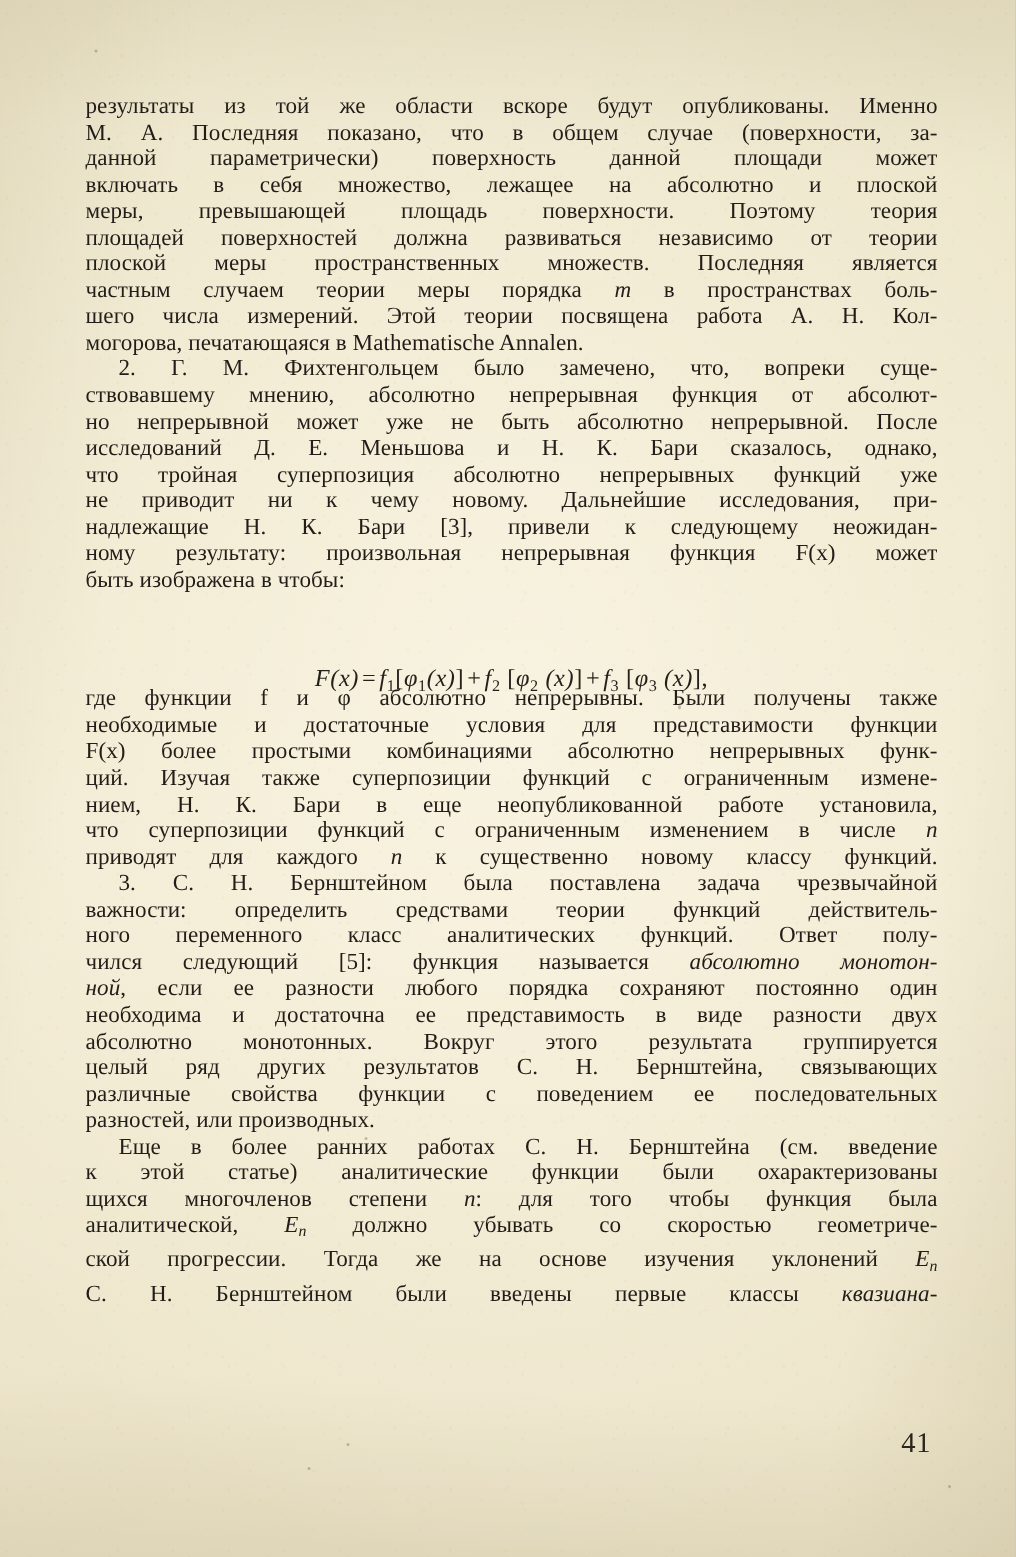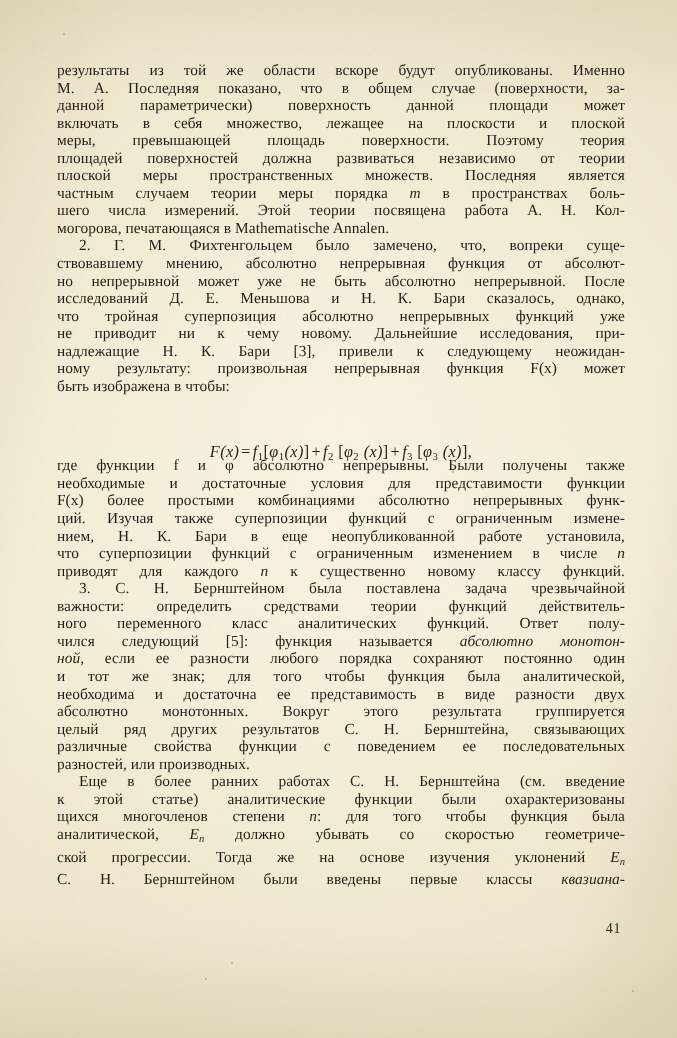--- a/index.html
+++ b/index.html
@@ -89,23 +89,23 @@
     font-size: 10.8px;
     vertical-align: -0.32em;
   }
   .formula .op {
     padding: 0 2px;
   }
 
   .pageno {
     position: absolute;
     right: 56px;
-    top: 921px;
+    top: 952px;
     font-family: "Liberation Serif", "DejaVu Serif", serif;
-    font-size: 14px;
+    font-size: 19px;
     color: #2b251e;
     letter-spacing: 0.6px;
   }
 
   
   .inkwrap {
     filter: blur(0.16px);
   }
 </style>
 </head>
@@ -123,21 +123,21 @@
   <div class="speck" style="left:243px; top:758px; width:2px; height:2px;"></div>
   <div class="speck" style="left:63px; top:33px; width:2px; height:2px;"></div>
 
   <div class="inkwrap">
 
     <div class="textblock">
 
       <div class="ln just">результаты из той же области вскоре будут опубликованы. Именно</div>
       <div class="ln just">М. А. Последняя показано, что в общем случае (поверхности, за-</div>
       <div class="ln just">данной параметрически) поверхность данной площади может</div>
-      <div class="ln just">включать в себя множество, лежащее на плоскости и плоской</div>
+      <div class="ln just">включать в себя множество, лежащее на абсолютно и плоской</div>
       <div class="ln just">меры, превышающей площадь поверхности. Поэтому теория</div>
       <div class="ln just">площадей поверхностей должна развиваться независимо от теории</div>
       <div class="ln just">плоской меры пространственных множеств. Последняя является</div>
       <div class="ln just">частным случаем теории меры порядка <i>m</i> в пространствах боль-</div>
       <div class="ln just">шего числа измерений. Этой теории посвящена работа А. Н. Кол-</div>
       <div class="ln">могорова, печатающаяся в Mathematische Annalen.</div>
 
       <div class="ln just" style="text-indent:22px;">2. Г. М. Фихтенгольцем было замечено, что, вопреки суще-</div>
       <div class="ln just">ствовавшему мнению, абсолютно непрерывная функция от абсолют-</div>
       <div class="ln just">но непрерывной может уже не быть абсолютно непрерывной. После</div>
@@ -156,21 +156,20 @@
       <div class="ln just">ций. Изучая также суперпозиции функций с ограниченным измене-</div>
       <div class="ln just">нием, Н. К. Бари в еще неопубликованной работе установила,</div>
       <div class="ln just">что суперпозиции функций с ограниченным изменением в числе <i>n</i></div>
       <div class="ln just">приводят для каждого <i>n</i> к существенно новому классу функций.</div>
 
       <div class="ln just" style="text-indent:22px;">3. С. Н. Бернштейном была поставлена задача чрезвычайной</div>
       <div class="ln just">важности: определить средствами теории функций действитель-</div>
       <div class="ln just">ного переменного класс аналитических функций. Ответ полу-</div>
       <div class="ln just">чился следующий [5]: функция называется <i>абсолютно монотон-</i></div>
       <div class="ln just"><i>ной</i>, если ее разности любого порядка сохраняют постоянно один</div>
-      <div class="ln just">и тот же знак; для того чтобы функция была аналитической,</div>
       <div class="ln just">необходима и достаточна ее представимость в виде разности двух</div>
       <div class="ln just">абсолютно монотонных. Вокруг этого результата группируется</div>
       <div class="ln just">целый ряд других результатов С. Н. Бернштейна, связывающих</div>
       <div class="ln just">различные свойства функции с поведением ее последовательных</div>
       <div class="ln">разностей, или производных.</div>
 
       <div class="ln just" style="text-indent:22px;">Еще в более ранних работах С. Н. Бернштейна (см. введение</div>
       <div class="ln just">к этой статье) аналитические функции были охарактеризованы</div>
       <div class="ln just">щихся многочленов степени <i>n</i>: для того чтобы функция была</div>
       <div class="ln just">аналитической, <i>E</i><span class="sub">n</span> должно убывать со скоростью геометриче-</div>

